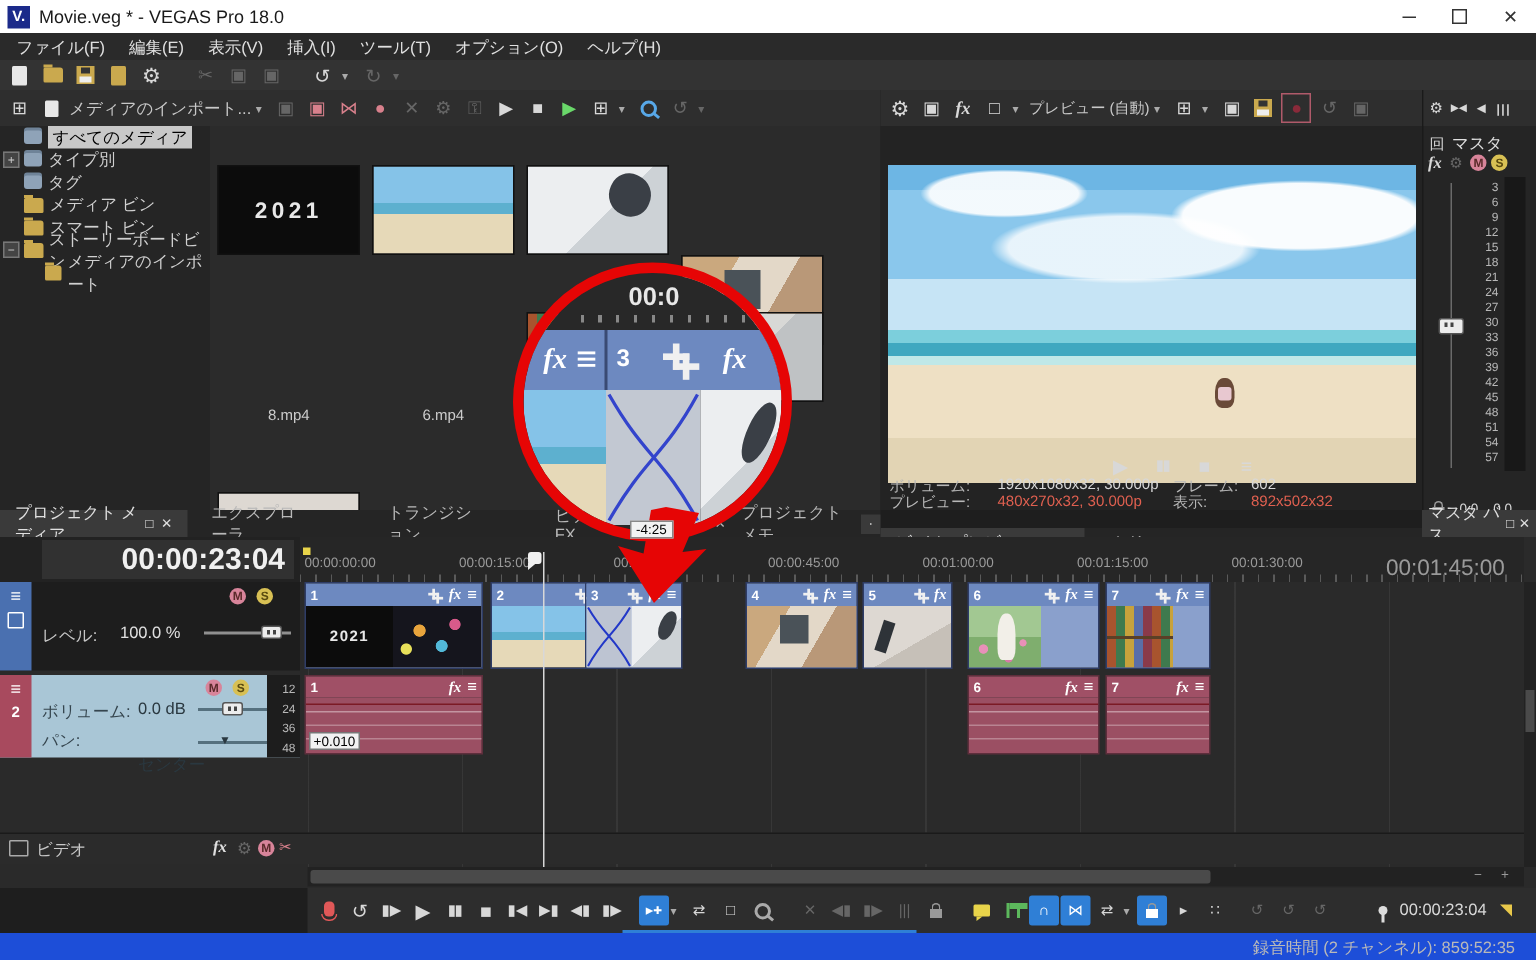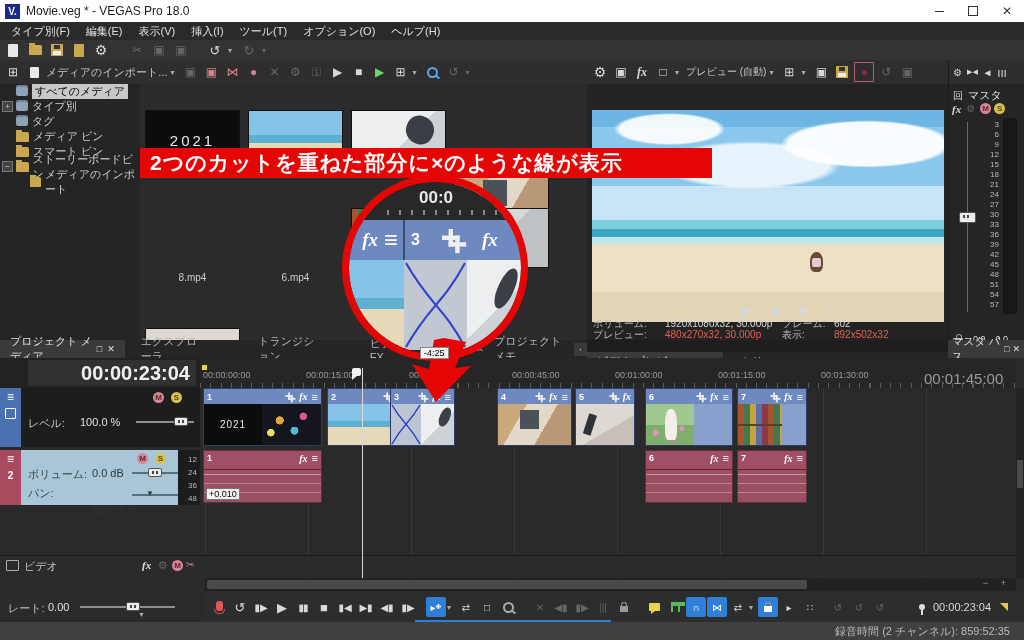--- a/index.html
+++ b/index.html
@@ -50,21 +50,21 @@
   .badge.s{background:#d8c054;color:#5a4a10;}
   
   .panel-toolbar{height:24px;background:#2e2e2e;display:flex;align-items:center;gap:3px;padding:0 4px;box-sizing:border-box;}
   .tree-item{height:15px;display:flex;align-items:center;gap:4px;padding-left:16px;color:#d0d0d0;}
   .tree-item .sel{background:#c8c8c8;color:#000;padding:0 3px;}
   .cyl{width:12px;height:9px;background:#8fa3b8;border-radius:2px;box-shadow:0 -2px 0 #6f8398;}
   .expander{position:absolute;left:2px;width:9px;height:9px;background:#444;border:1px solid #777;color:#ccc;font-size:8px;display:flex;align-items:center;justify-content:center;}
   .thumb{position:absolute;width:95px;height:60px;border:1px solid #111;box-sizing:border-box;}
   .thlabel{position:absolute;width:95px;text-align:center;color:#ccc;font-size:10px;}
   
-  .th-2021{background:#0c0c0c;color:#e8e8e8;display:flex;align-items:center;justify-content:center;font-weight:normal;letter-spacing:3px;font-size:15px;}
+  .th-2021{background:#0c0c0c;color:#e8e8e8;display:flex;align-items:center;justify-content:center;font-weight:bold;letter-spacing:3px;font-size:15px;}
   .th-beach{background:linear-gradient(180deg,#85c3e8 0 42%,#5db0cf 42% 55%,#e6d9b8 55% 100%);}
   .th-fire{background:radial-gradient(circle at 30% 40%,#e8a43c 0 8%,transparent 9%),radial-gradient(circle at 70% 30%,#d85a8a 0 7%,transparent 8%),radial-gradient(circle at 55% 65%,#52b8d8 0 9%,transparent 10%),radial-gradient(circle at 15% 70%,#e8e05a 0 6%,transparent 7%),#15151d;}
   .th-office{background:linear-gradient(135deg,#eceef0 0 55%,#cdd2d6 55% 100%);position:relative;overflow:hidden;}
   .th-office::after{content:"";position:absolute;right:12%;top:8%;width:30%;height:48%;background:#3a3f46;border-radius:45% 50% 45% 50%;transform:rotate(25deg);}
   .th-desk{background:linear-gradient(120deg,#caa87e 0 30%,#e3d8c8 30% 62%,#b99878 62% 100%);position:relative;overflow:hidden;}
   .th-desk::after{content:"";position:absolute;left:30%;top:15%;width:26%;height:45%;background:#4a5258;}
   .th-phone{background:linear-gradient(150deg,#ddd8d2 0 60%,#c6c0b8 60% 100%);position:relative;overflow:hidden;}
   .th-phone::after{content:"";position:absolute;left:18%;top:25%;width:14%;height:50%;background:#2e3338;transform:rotate(18deg);}
   .th-flower{background:radial-gradient(circle at 20% 70%,#e890b8 0 6%,transparent 7%),radial-gradient(circle at 75% 60%,#e890b8 0 5%,transparent 6%),radial-gradient(circle at 55% 85%,#d87aa8 0 6%,transparent 7%),linear-gradient(180deg,#a2c892 0 50%,#7fae6e 50% 100%);position:relative;overflow:hidden;}
   .th-flower::after{content:"";position:absolute;left:40%;top:12%;width:24%;height:75%;background:#f2efe8;border-radius:45% 45% 25% 25%;}
@@ -125,21 +125,21 @@
     <span class="wbtn">
         <span style="width:9px;height:1px;background:#333"></span>
       </span>
     <span class="wbtn">
         <span style="width:8px;height:8px;border:1px solid #333"></span>
       </span>
     <span class="wbtn">✕</span>
   </div>
 
   <div class="abs menubar">
-    <span class="menuitem">タイプ別(F)</span>
+    <span class="menuitem">ファイル(F)</span>
     <span class="menuitem">編集(E)</span>
     <span class="menuitem">表示(V)</span>
     <span class="menuitem">挿入(I)</span>
     <span class="menuitem">ツール(T)</span>
     <span class="menuitem">オプション(O)</span>
     <span class="menuitem">ヘルプ(H)</span>
   </div>
 
   <div class="abs toolbar">
     <span class="ic">
@@ -589,28 +589,20 @@
       <div class="abs" style="left:2px;top:2px;width:600px;height:9px;background:#4a4a4a;border-radius:2px"></div>
       <span class="abs" style="right:28px;top:0;font-size:9px;color:#999">−</span>
       <span class="abs" style="right:10px;top:0;font-size:9px;color:#999">+</span>
     </div>
 
     <div class="abs" style="left:1016px;top:30px;width:8px;height:190px;background:#222">
       <div class="abs" style="left:1px;top:72px;width:6px;height:28px;background:#4a4a4a"></div>
     </div>
   </div>
 
-  <div class="abs" style="left:0;top:592px;width:205px;height:30px;background:#2b2b2b">
-    <span class="abs" style="left:8px;top:9px;color:#c0c0c0">レート:</span>
-    <span class="abs" style="left:48px;top:9px;color:#e0e0e0">0.00</span>
-    <div class="slider abs" style="left:80px;top:14px;width:95px">
-        <span class="knob" style="left:46px"></span>
-      </div>
-    <span class="abs" style="left:138px;top:19px;font-size:7px;color:#aaa">▼</span>
-  </div>
 
   <div class="abs r" style="left:205px;top:592px;width:819px;height:30px;background:#2d2d2d;gap:1px;padding-left:4px;box-sizing:border-box">
     <span class="tbtn">
         <span class="i-mic"></span>
       </span>
     <span class="tbtn big">↺</span>
     <span class="tbtn">▮▶</span>
     <span class="tbtn big">▶</span>
     <span class="tbtn" style="letter-spacing:-1px">▮▮</span>
     <span class="tbtn big">■</span>
@@ -658,25 +650,24 @@
     <span style="width:20px"></span>
     <span class="tbtn">
         <span class="i-pin"></span>
       </span>
     <span style="color:#d8d8d8;font-size:11px">00:00:23:04</span>
     <span style="margin-left:8px;width:0;height:0;border-top:8px solid #e8c84a;border-left:8px solid transparent"></span>
   </div>
 
   <div class="abs" style="left:415px;top:620px;width:196px;height:2px;background:#2f7fd6"></div>
 
-  <div class="abs r" style="left:0;top:622px;width:1024px;height:18px;background:#404040;justify-content:flex-end;padding-right:14px;box-sizing:border-box">
+  <div class="abs r" style="left:0;top:622px;width:1024px;height:18px;background:#1d4ed8;justify-content:flex-end;padding-right:14px;box-sizing:border-box">
     <span style="color:#b9b9b9;font-size:11px">録音時間 (2 チャンネル): 859:52:35</span>
   </div>
 
-  <div class="banner">2つのカットを重ねた部分に×のような線が表示</div>
 
   <div class="ringfill">
     <span class="abs" style="left:70px;top:6px;font-size:17px;font-weight:bold;color:#e8e8e8">00:0</span>
     <div class="abs" style="left:38px;top:28px;width:134px;height:5px;background:repeating-linear-gradient(90deg,#888 0 2px,transparent 2px 12px)"></div>
     <div class="zoomhd">
       <span style="width:56px;display:flex;align-items:center;justify-content:flex-end;gap:6px;border-right:2px solid #3a4a72;box-sizing:border-box;padding-right:5px">
         <span class="fxg" style="font-size:19px">fx</span>
         <span style="font-size:24px">≡</span>
       </span>
       <span style="flex:1;display:flex;align-items:center;gap:14px;padding-left:6px">

